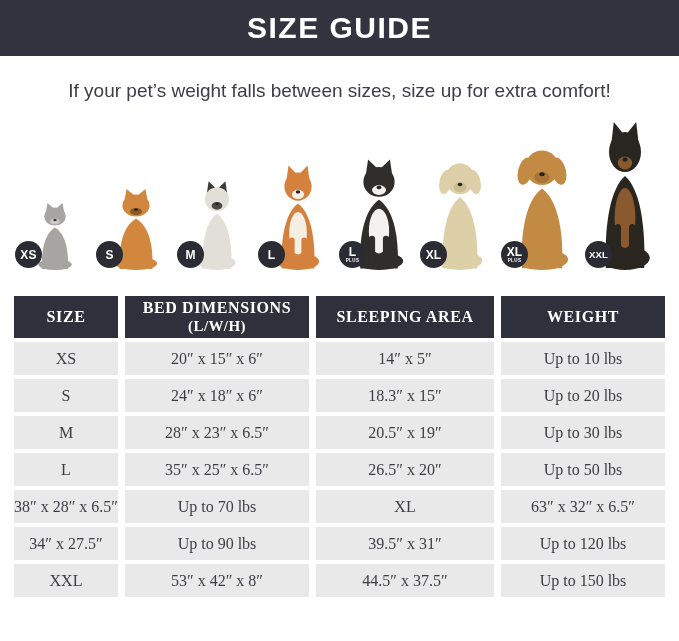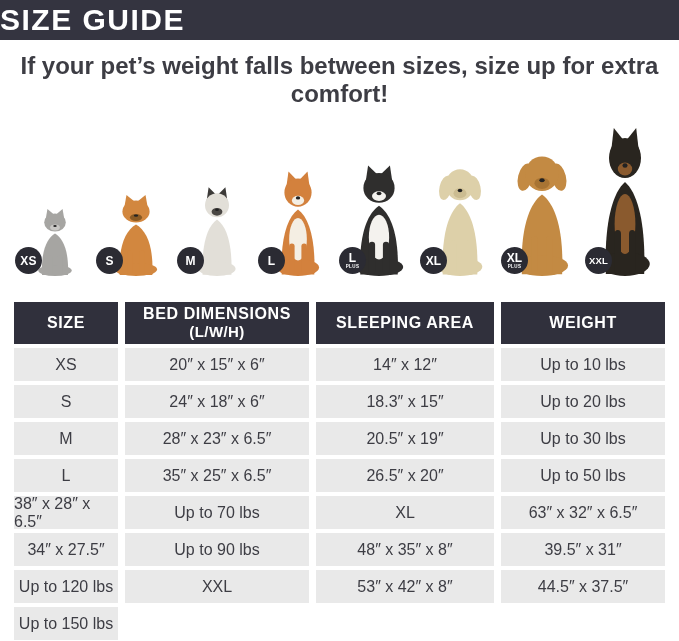--- a/index.html
+++ b/index.html
@@ -7,29 +7,29 @@
     --badge-bg:#2b2b33; --text:#3d3d44;
   }
   *{box-sizing:border-box;}
   html,body{margin:0;padding:0;}
   body{
     width:679px;height:641px;background:#ffffff;
     font-family:"Liberation Sans","DejaVu Sans",sans-serif;
     overflow:hidden;
   }
   .banner{
-    height:40px;background:var(--banner-bg);
-    display:flex;align-items:center;justify-content:flex-start;
+    height:56px;background:var(--banner-bg);
+    display:flex;align-items:center;justify-content:center;
   }
   .banner h1{
     margin:0;color:#ffffff;font-size:30px;font-weight:700;letter-spacing:1.5px;
   }
   .subtitle{
-    margin:12px 10px 0;text-align:center;font-size:24px;
-    color:var(--text);font-weight:700;
+    margin:24px 10px 0;text-align:center;font-size:19px;
+    color:var(--text);font-weight:400;
   }
   .animal-row{
     display:flex;align-items:flex-end;justify-content:space-between;
     height:164px;margin:4px 14px 0;
   }
   .animal-slot{
     position:relative;flex:1;height:100%;
     display:flex;align-items:flex-end;justify-content:center;
   }
   .animal-slot svg{display:block;}
@@ -42,20 +42,21 @@
   .badge-main{font-size:12px;font-weight:700;letter-spacing:.2px;}
   .badge-main.long{font-size:9.5px;}
   .badge-sub{font-size:4.5px;font-weight:700;letter-spacing:.4px;margin-top:1px;}
   .size-table{
     margin:26px 14px 0;
     display:grid;
     grid-template-columns:104px 184px 178px 1fr;
     grid-template-rows:42px;
     grid-auto-rows:33px;
     gap:4px 7px;
+    font-family:Liberation Serif, serif;
   }
   .th{
     background:var(--th-bg);color:#ffffff;
     display:flex;flex-direction:column;align-items:center;justify-content:center;
     font-weight:700;font-size:16px;letter-spacing:.6px;line-height:1.1;
   }
   .th-sub{font-size:15px;font-weight:700;letter-spacing:.4px;margin-top:1px;}
   .th-sub:empty{display:none;}
   .td{
     background:var(--row-bg);color:var(--text);
@@ -233,41 +234,40 @@
     <div class="th">
       <span>SLEEPING AREA</span>
 
     </div>
     <div class="th">
       <span>WEIGHT</span>
 
     </div>
   <div class="td">XS</div>
       <div class="td">20″ x 15″ x 6″</div>
-      <div class="td">14″ x 12″</div>
+      <div class="td">14″ x 5″</div>
       <div class="td">Up to 10 lbs</div>
       <div class="td">S</div>
       <div class="td">24″ x 18″ x 6″</div>
       <div class="td">18.3″ x 15″</div>
       <div class="td">Up to 20 lbs</div>
       <div class="td">M</div>
       <div class="td">28″ x 23″ x 6.5″</div>
       <div class="td">20.5″ x 19″</div>
       <div class="td">Up to 30 lbs</div>
       <div class="td">L</div>
       <div class="td">35″ x 25″ x 6.5″</div>
       <div class="td">26.5″ x 20″</div>
       <div class="td">Up to 50 lbs</div>
       <div class="td">38″ x 28″ x 6.5″</div>
       <div class="td">Up to 70 lbs</div>
       <div class="td">XL</div>
       <div class="td">63″ x 32″ x 6.5″</div>
       <div class="td">34″ x 27.5″</div>
       <div class="td">Up to 90 lbs</div>
-      <div class="td">48″ x 35″ x 8″</div>
       <div class="td">39.5″ x 31″</div>
       <div class="td">Up to 120 lbs</div>
       <div class="td">XXL</div>
       <div class="td">53″ x 42″ x 8″</div>
       <div class="td">44.5″ x 37.5″</div>
       <div class="td">Up to 150 lbs</div>
     </div>
 
 </div>
 

